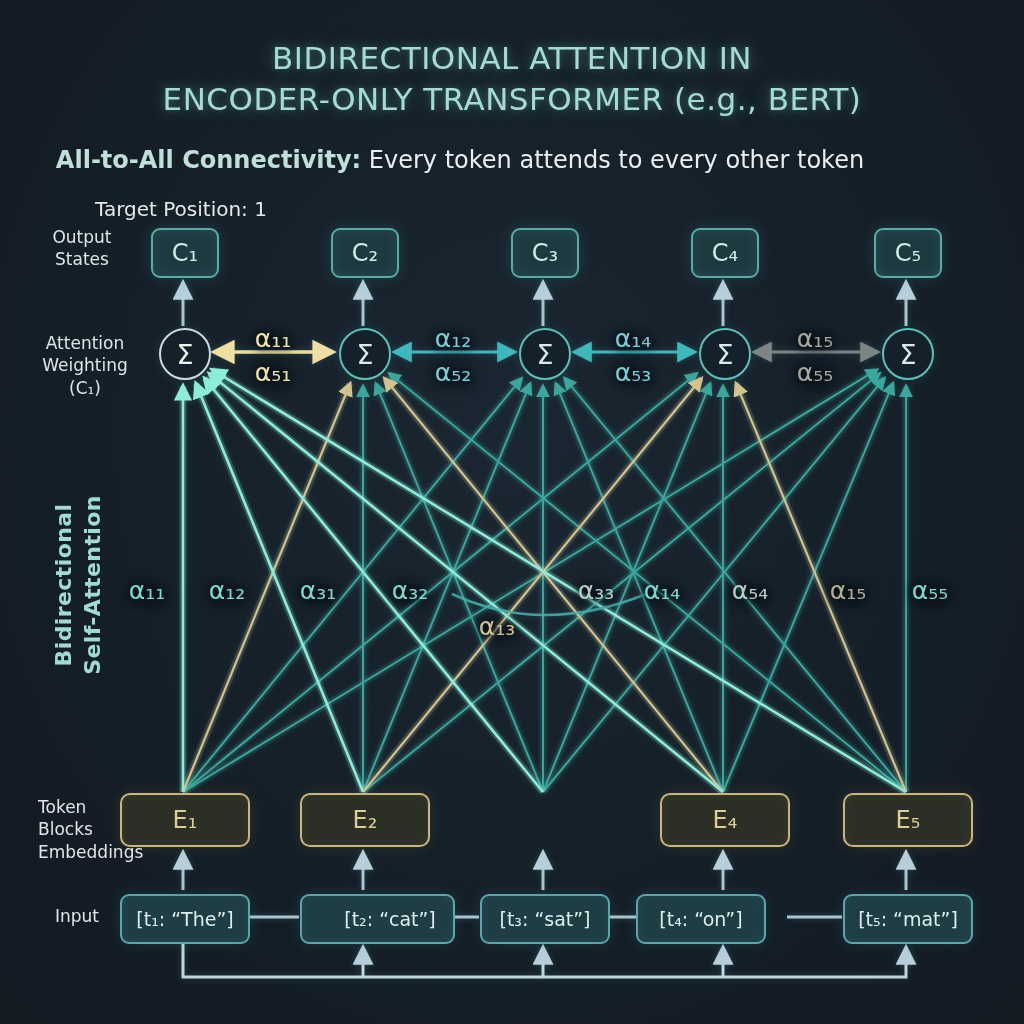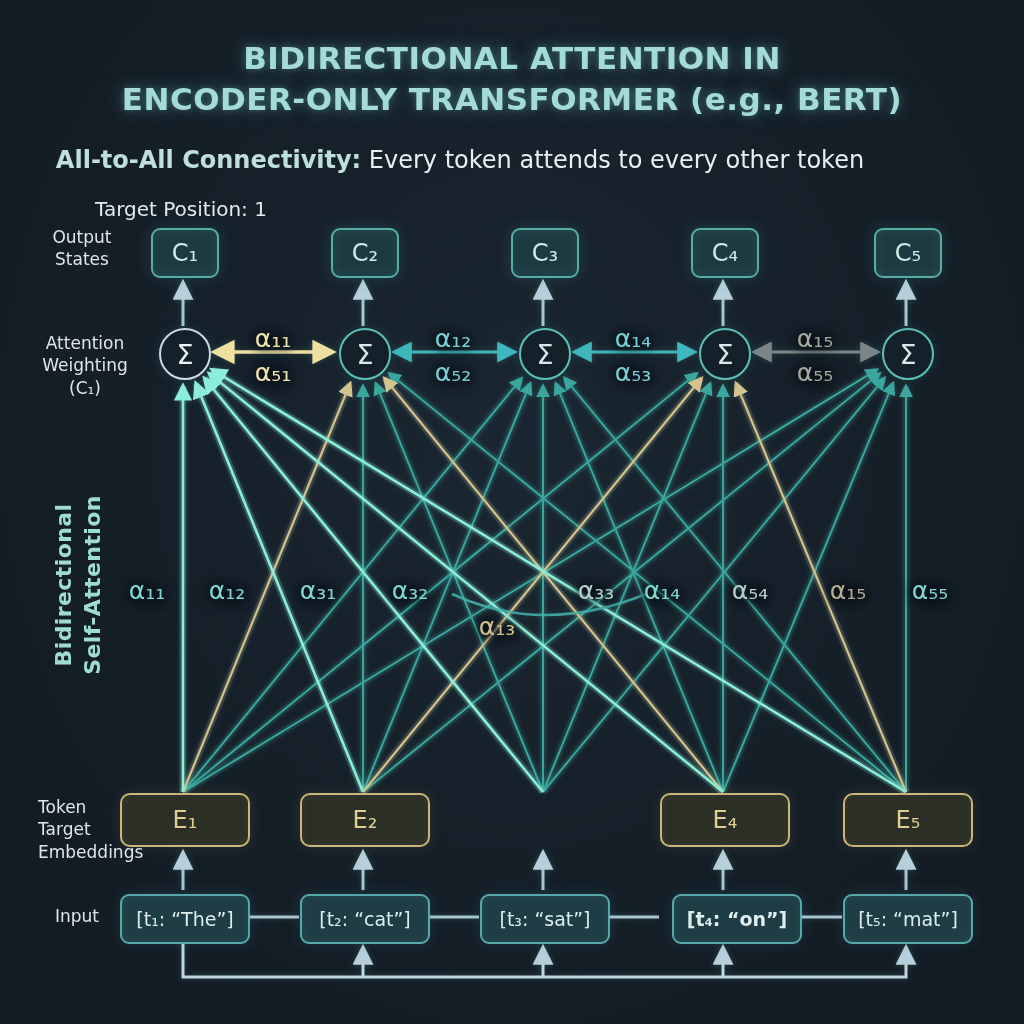--- a/index.html
+++ b/index.html
@@ -6,21 +6,21 @@
   .stage{
     position:relative;width:1024px;height:1024px;overflow:hidden;
     background:radial-gradient(ellipse at 50% 42%, #1a2631 0%, #151f28 55%, #121a22 100%);
     font-family:"DejaVu Sans", sans-serif;
   }
   .stage svg.wires{position:absolute;left:0;top:0;z-index:1;
     filter:drop-shadow(0 0 3px rgba(110,225,205,0.22));}
   .node,.lbl{position:absolute;z-index:2;display:flex;align-items:center;justify-content:center;}
 
   .title{position:absolute;left:0;top:38px;width:1024px;text-align:center;z-index:3;
-    color:#a4dbd4;font-weight:bold;font-size:31px;letter-spacing:.5px;line-height:1.32;
+    color:#a4dbd4;font-weight:normal;font-size:31px;letter-spacing:.5px;line-height:1.32;
     text-shadow:0 0 18px rgba(120,216,206,.38),0 0 6px rgba(120,216,206,.25);}
   .subtitle{position:absolute;left:0;top:146px;width:920px;text-align:center;z-index:3;
     font-size:24px;color:#e9eff1;}
   .subtitle .lead{font-weight:bold;color:#bfe0da;}
   .target{position:absolute;left:95px;top:197px;font-size:20px;color:#e2eaec;z-index:3;}
 
   .side{position:absolute;color:#dde6e9;font-size:17px;line-height:1.32;z-index:3;}
   .side.center{text-align:center;}
   .rotated{position:absolute;left:-80px;top:555px;width:320px;height:60px;z-index:3;
     transform:rotate(-90deg);text-align:center;color:#9edbd3;font-weight:bold;
@@ -179,21 +179,21 @@
     <div>Attention</div>
     <div>Weighting</div>
     <div>(C₁)</div>
   </div>
   <div class="rotated">
     <div>Bidirectional</div>
     <div>Self-Attention</div>
   </div>
   <div class="side" style="left:38px;top:796px;">
     <div>Token</div>
-    <div>Target</div>
+    <div>Blocks</div>
     <div>Embeddings</div>
   </div>
   <div class="side" style="left:55px;top:905px;">Input</div>
 
   <div class="node cbox" style="left:151px;">C₁</div>
   <div class="node cbox" style="left:331px;">C₂</div>
   <div class="node cbox" style="left:511px;">C₃</div>
   <div class="node cbox" style="left:691px;">C₄</div>
   <div class="node cbox" style="left:874px;">C₅</div>
 
@@ -222,18 +222,18 @@
   <span class="alpha" style="left: 750px; top: 576px; color: rgb(183, 205, 200);">α₅₄</span>
   <span class="alpha" style="left: 848px; top: 576px; color: rgb(181, 173, 147);">α₁₅</span>
   <span class="alpha" style="left: 930px; top: 576px; color: rgb(127, 216, 205);">α₅₅</span>
 
   <div class="node ebox" style="left:120px;">E₁</div>
   <div class="node ebox" style="left:300px;">E₂</div>
   <div class="node ebox" style="left:660px;">E₄</div>
   <div class="node ebox" style="left:843px;">E₅</div>
 
   <div class="node tbox" style="left:120px;">[t₁: “The”]</div>
-  <div class="node tbox" style="left:300px;">[t₂: “cat”]</div>
+  <div class="node tbox" style="left:300px;padding-left:25px;">[t₂: “cat”]</div>
   <div class="node tbox" style="left:480px;">[t₃: “sat”]</div>
-  <div class="node tbox" style="left:672px;font-weight:bold;">[t₄: “on”]</div>
+  <div class="node tbox" style="left:636px;">[t₄: “on”]</div>
   <div class="node tbox" style="left:843px;">[t₅: “mat”]</div>
 
 </div>
 
 </body></html>

